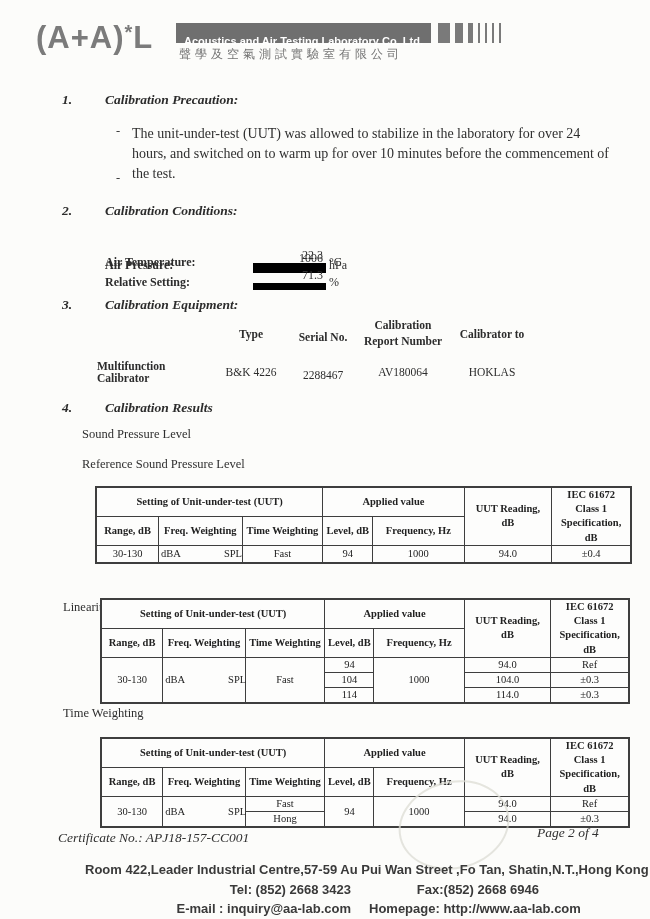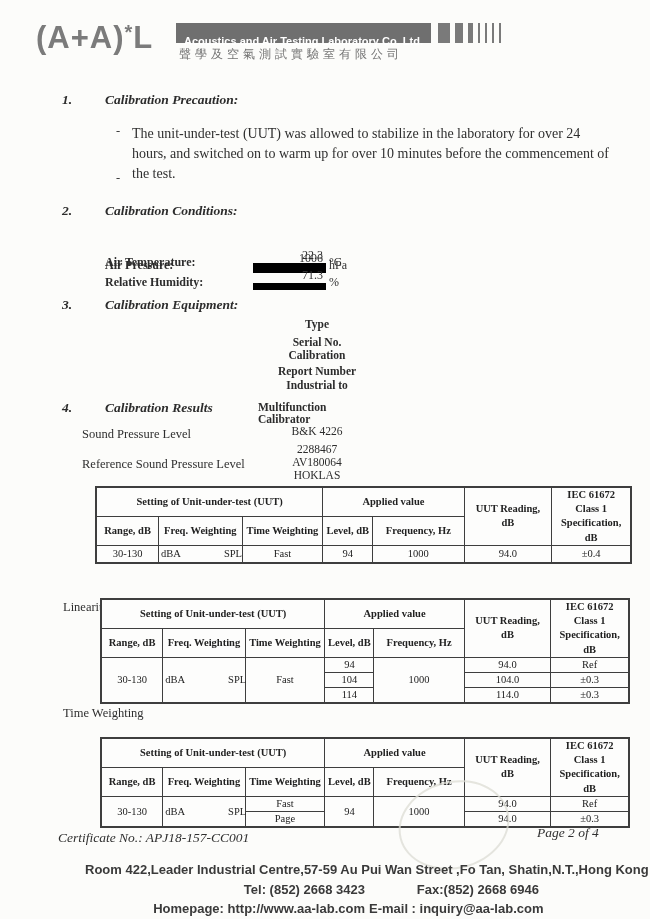--- a/index.html
+++ b/index.html
@@ -25,21 +25,21 @@
   .bullet-text{position:absolute;left:132px;width:486px;font-size:14px;line-height:1.42;color:#2f2f2f;}
 
   
   .cond-row{position:absolute;left:105px;width:280px;display:flex;align-items:flex-end;font-size:12px;}
   .cond-label{width:148px;font-weight:bold;color:#2c2c2c;}
   .cond-line{display:inline-block;width:70px;border-bottom:7px solid #000000;text-align:right;padding-right:3px;color:#2f2f2f;}
   .cond-unit{margin-left:3px;color:#2f2f2f;}
 
   
   .equip{position:absolute;left:97px;top:318px;width:440px;font-size:11.5px;color:#2c2c2c;}
-  .equip-head,.equip-row{display:flex;align-items:center;flex-direction:column;}
+  .equip-head,.equip-row{display:flex;align-items:center;}
   .ec{text-align:center;}
   .ec-name{width:118px;text-align:left;}
   .ec-type{width:72px;}
   .ec-serial{width:72px;margin-top:6px;}
   .ec-report{width:88px;line-height:1.25;}
   .ec-trace{width:90px;}
   .equip-head{font-weight:bold;min-height:32px;}
   .equip-row{margin-top:10px;}
   .equip-row .ec-name{font-weight:bold;}
 
@@ -59,21 +59,21 @@
   .t3{left:100px;top:737px;width:530px;}
   .t2 td{height:14px;}
   .t3 td{height:14px;}
 
   
   .stamp{position:absolute;left:398px;top:781px;width:108px;height:84px;border:2px solid #dcdcd4;border-radius:50%;transform:rotate(-14deg);opacity:.75;}
   .cert-no{position:absolute;left:58px;top:830px;font-style:italic;font-size:13.5px;color:#2f2f2f;}
   .page-no{position:absolute;left:537px;top:825px;font-style:italic;font-size:13.5px;color:#2f2f2f;}
   .address{position:absolute;left:85px;top:860px;width:480px;font-family:"Liberation Sans",sans-serif;font-weight:bold;font-size:13px;color:#3a3a3a;line-height:1.5;}
   .addr-line1{text-align:center;white-space:nowrap;}
-  .addr-grid{display:grid;grid-template-columns:1fr 170px;column-gap:4px;padding:0 26px 0 0;}
+  .addr-grid{display:grid;grid-template-columns:1fr 170px;column-gap:18px;padding:0 26px 0 0;}
   .addr-grid span{text-align:right;white-space:nowrap;}
 </style>
 </head>
 <body>
 
 <div class="page">
 
   <div class="logo"><span>(A+A)</span><sup>*</sup><span>L</span></div>
 
   <div class="banner">
@@ -103,38 +103,38 @@
     <span class="cond-label">Air Temperature:</span>
     <span class="cond-line">22.3</span>
     <span class="cond-unit">°C</span>
   </div>
   <div class="cond-row" style="top:251px;">
     <span class="cond-label">Air Pressure:</span>
     <span class="cond-line">1006</span>
     <span class="cond-unit">hPa</span>
   </div>
   <div class="cond-row" style="top:268px;">
-    <span class="cond-label">Relative Humidity:</span>
+    <span class="cond-label">Relative Setting:</span>
     <span class="cond-line">71.3</span>
     <span class="cond-unit">%</span>
   </div>
 
   <div class="sec-num" style="top:297px;">3.</div>
   <div class="sec-title" style="top:297px;">Calibration Equipment:</div>
 
   <div class="equip">
     <div class="equip-head">
       <div class="ec ec-name"></div>
       <div class="ec ec-type">Type</div>
       <div class="ec ec-serial">Serial No.</div>
       <div class="ec ec-report two-line">
         <div>Calibration</div>
         <div>Report Number</div>
       </div>
-      <div class="ec ec-trace">Industrial to</div>
+      <div class="ec ec-trace">Calibrator to</div>
     </div>
     <div class="equip-row">
       <div class="ec ec-name">Multifunction Calibrator</div>
       <div class="ec ec-type">B&amp;K 4226</div>
       <div class="ec ec-serial">2288467</div>
       <div class="ec ec-report">AV180064</div>
       <div class="ec ec-trace">HOKLAS</div>
     </div>
   </div>
 
@@ -290,36 +290,36 @@
           <span>SPL</span>
         </div>
       </td>
       <td>Fast</td>
       <td rowspan="2">94</td>
       <td rowspan="2">1000</td>
       <td>94.0</td>
       <td>Ref</td>
     </tr>
     <tr>
-      <td>Page</td>
+      <td>Hong</td>
       <td>94.0</td>
       <td>±0.3</td>
     </tr>
   </tbody>
     </table>
 
   <div class="stamp"></div>
   <div class="cert-no">Certificate No.: APJ18-157-CC001</div>
   <div class="page-no">Page 2 of 4</div>
 
   <div class="address">
     <div class="addr-line1">Room 422,Leader Industrial Centre,57-59 Au Pui Wan Street ,Fo Tan, Shatin,N.T.,Hong Kong</div>
     <div class="addr-grid">
       <span>Tel: (852) 2668 3423</span>
       <span>Fax:(852) 2668 6946</span>
     </div>
     <div class="addr-grid">
+      <span>E-mail : inquiry@aa-lab.com</span>
       <span>Homepage: http://www.aa-lab.com</span>
-      <span>E-mail : inquiry@aa-lab.com</span>
     </div>
   </div>
 
 </div>
 
 </body></html>

